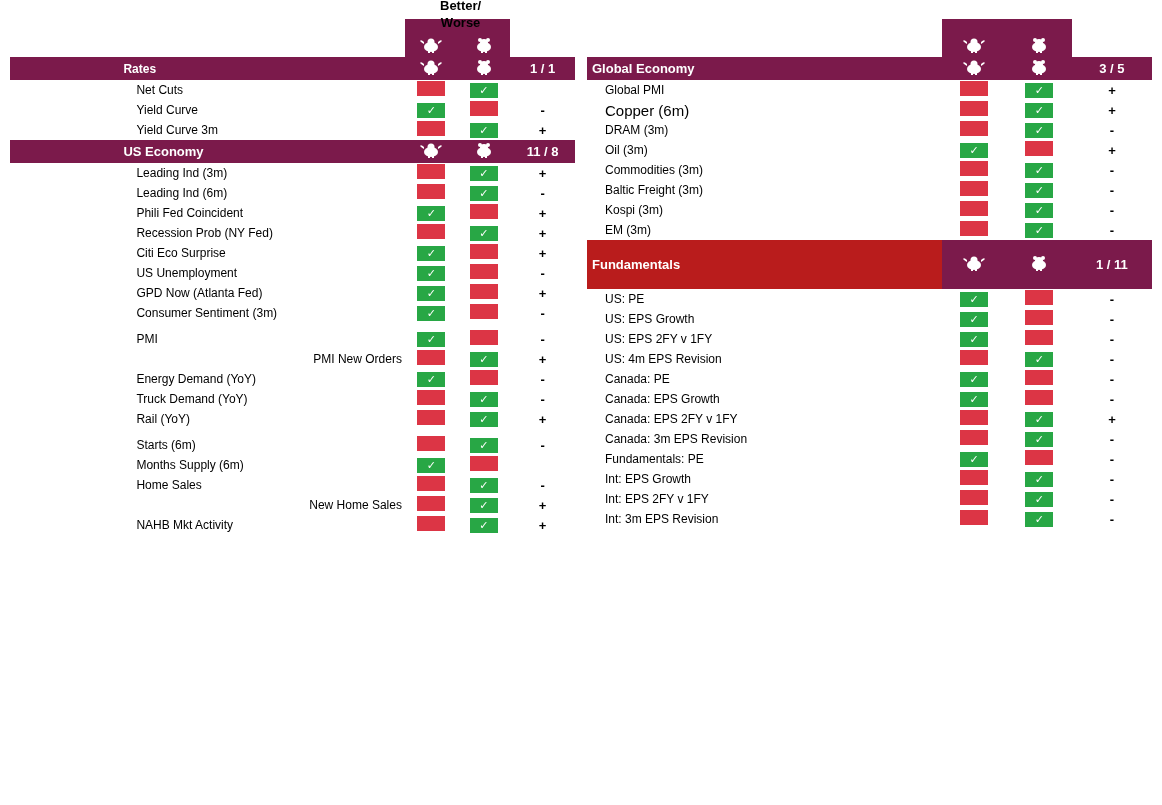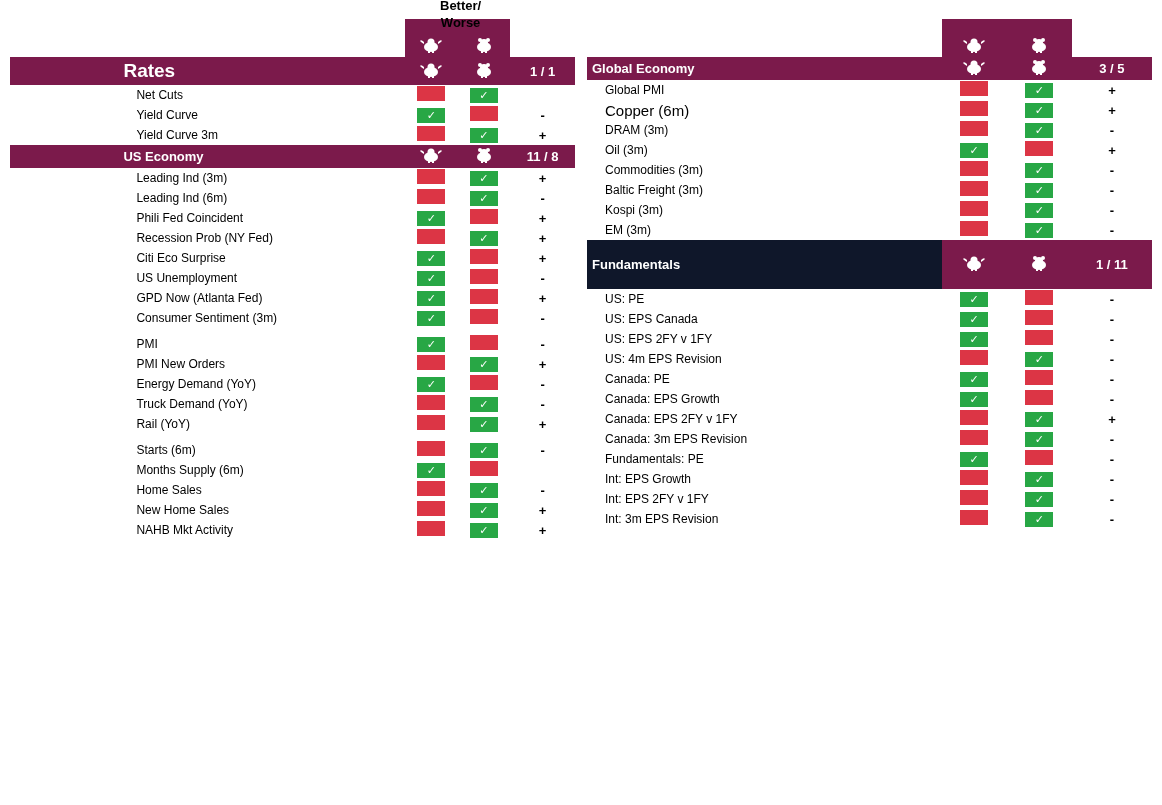--- a/index.html
+++ b/index.html
@@ -123,21 +123,21 @@
               <rect x="13" y="13" width="2" height="3" fill="white"></rect>
             </svg>
           </td>
           <td style="width:26px; text-align:center; font-weight:bold; font-size:11px; vertical-align:bottom;">
           </td>
         </tr>
       </thead>
       <tbody id="left-body">
       <tr class="sect-hdr">
             <td style="background: rgb(123, 26, 75); color: white; font-weight: bold; font-size: 13px; padding: 3px 5px; width: 70px;"></td>
-            <td style="background: rgb(123, 26, 75); color: white; font-weight: bold; font-size: 19px; padding: 3px 5px;">Rates</td>
+            <td style="background: rgb(123, 26, 75); color: white; font-weight: bold; font-size: 12px; padding: 3px 5px;">Rates</td>
             <td style="background: rgb(123, 26, 75); text-align: center; width: 34px; padding: 2px;"><svg width="24" height="16" viewBox="0 0 24 16">
     <ellipse cx="12" cy="10" rx="7" ry="5" fill="white"></ellipse>
     <circle cx="12" cy="5" r="3.5" fill="white"></circle>
     <path d="M5 5 Q2 2 1 4 Q3 6 5 7" fill="white"></path>
     <path d="M19 5 Q22 2 23 4 Q21 6 19 7" fill="white"></path>
     <rect x="9" y="13" width="2" height="3" fill="white"></rect>
     <rect x="13" y="13" width="2" height="3" fill="white"></rect>
   </svg></td>
             <td style="background: rgb(123, 26, 75); text-align: center; width: 34px; padding: 2px;"><svg width="24" height="16" viewBox="0 0 24 16">
     <ellipse cx="12" cy="10" rx="7" ry="5" fill="white"></ellipse>
@@ -256,21 +256,21 @@
           </tr>
           <tr>
             <td style="width: 70px;"></td>
             <td style="padding: 1px 3px 1px 18px; font-size: 12px; width: 185px;">PMI</td>
             <td style="width: 34px; text-align: center; padding: 1px;"><span class="ind-green">✓</span></td>
             <td style="width: 34px; text-align: center; padding: 1px;"><span class="ind-red"></span></td>
             <td style="width: 24px; text-align: center; font-weight: bold; font-size: 13px;">-</td>
           </tr>
           <tr>
             <td style="width: 70px;"></td>
-            <td style="padding: 1px 3px 1px 18px; font-size: 12px; width: 185px;">PMI New Orders</td>
+            <td style="padding: 1px 3px 1px 18px; font-size: 12px; width: 185px; text-align: right;">PMI New Orders</td>
             <td style="width: 34px; text-align: center; padding: 1px;"><span class="ind-red"></span></td>
             <td style="width: 34px; text-align: center; padding: 1px;"><span class="ind-green">✓</span></td>
             <td style="width: 24px; text-align: center; font-weight: bold; font-size: 13px;">+</td>
           </tr>
           <tr>
             <td style="width: 70px;"></td>
             <td style="padding: 1px 3px 1px 18px; font-size: 12px; width: 185px;">Energy Demand (YoY)</td>
             <td style="width: 34px; text-align: center; padding: 1px;"><span class="ind-green">✓</span></td>
             <td style="width: 34px; text-align: center; padding: 1px;"><span class="ind-red"></span></td>
             <td style="width: 24px; text-align: center; font-weight: bold; font-size: 13px;">-</td>
@@ -312,21 +312,21 @@
           </tr>
           <tr>
             <td style="width: 70px;"></td>
             <td style="padding: 1px 3px 1px 18px; font-size: 12px; width: 185px;">Home Sales</td>
             <td style="width: 34px; text-align: center; padding: 1px;"><span class="ind-red"></span></td>
             <td style="width: 34px; text-align: center; padding: 1px;"><span class="ind-green">✓</span></td>
             <td style="width: 24px; text-align: center; font-weight: bold; font-size: 13px;">-</td>
           </tr>
           <tr>
             <td style="width: 70px;"></td>
-            <td style="padding: 1px 3px 1px 18px; font-size: 12px; width: 185px;">New Home Sales</td>
+            <td style="padding: 1px 3px 1px 18px; font-size: 12px; width: 185px; text-align: right;">New Home Sales</td>
             <td style="width: 34px; text-align: center; padding: 1px;"><span class="ind-red"></span></td>
             <td style="width: 34px; text-align: center; padding: 1px;"><span class="ind-green">✓</span></td>
             <td style="width: 24px; text-align: center; font-weight: bold; font-size: 13px;">+</td>
           </tr>
           <tr>
             <td style="width: 70px;"></td>
             <td style="padding: 1px 3px 1px 18px; font-size: 12px; width: 185px;">NAHB Mkt Activity</td>
             <td style="width: 34px; text-align: center; padding: 1px;"><span class="ind-red"></span></td>
             <td style="width: 34px; text-align: center; padding: 1px;"><span class="ind-green">✓</span></td>
             <td style="width: 24px; text-align: center; font-weight: bold; font-size: 13px;">+</td>
@@ -427,21 +427,21 @@
             <td style="width: 34px; text-align: center; padding: 1px;"><span class="ind-green">✓</span></td>
             <td style="width: 24px; text-align: center; font-weight: bold; font-size: 13px;">-</td>
           </tr>
           <tr>
             <td style="padding: 1px 3px 1px 18px; font-size: 12px; width: 185px;">EM (3m)</td>
             <td style="width: 34px; text-align: center; padding: 1px;"><span class="ind-red"></span></td>
             <td style="width: 34px; text-align: center; padding: 1px;"><span class="ind-green">✓</span></td>
             <td style="width: 24px; text-align: center; font-weight: bold; font-size: 13px;">-</td>
           </tr>
           <tr class="sect-hdr">
-            <td style="background: #0f172a; color: white; font-weight: bold; font-size: 13px; padding: 17px 5px;">Fundamentals</td>
+            <td style="background: #b91c1c; color: white; font-weight: bold; font-size: 13px; padding: 17px 5px;">Fundamentals</td>
             <td style="background: rgb(123, 26, 75); text-align: center; width: 34px; padding: 2px;"><svg width="24" height="16" viewBox="0 0 24 16">
     <ellipse cx="12" cy="10" rx="7" ry="5" fill="white"></ellipse>
     <circle cx="12" cy="5" r="3.5" fill="white"></circle>
     <path d="M5 5 Q2 2 1 4 Q3 6 5 7" fill="white"></path>
     <path d="M19 5 Q22 2 23 4 Q21 6 19 7" fill="white"></path>
     <rect x="9" y="13" width="2" height="3" fill="white"></rect>
     <rect x="13" y="13" width="2" height="3" fill="white"></rect>
   </svg></td>
             <td style="background: rgb(123, 26, 75); text-align: center; width: 34px; padding: 2px;"><svg width="24" height="16" viewBox="0 0 24 16">
     <ellipse cx="12" cy="10" rx="7" ry="5" fill="white"></ellipse>
@@ -453,21 +453,21 @@
   </svg></td>
             <td style="background: rgb(123, 26, 75); color: white; font-weight: bold; text-align: center; font-size: 13px; padding: 2px 5px; white-space: nowrap;">1 / 11</td>
           </tr>
           <tr>
             <td style="padding: 1px 3px 1px 18px; font-size: 12px; width: 185px;">US: PE</td>
             <td style="width: 34px; text-align: center; padding: 1px;"><span class="ind-green">✓</span></td>
             <td style="width: 34px; text-align: center; padding: 1px;"><span class="ind-red"></span></td>
             <td style="width: 24px; text-align: center; font-weight: bold; font-size: 13px;">-</td>
           </tr>
           <tr>
-            <td style="padding: 1px 3px 1px 18px; font-size: 12px; width: 185px;">US: EPS Canada</td>
+            <td style="padding: 1px 3px 1px 18px; font-size: 12px; width: 185px;">US: EPS Growth</td>
             <td style="width: 34px; text-align: center; padding: 1px;"><span class="ind-green">✓</span></td>
             <td style="width: 34px; text-align: center; padding: 1px;"><span class="ind-red"></span></td>
             <td style="width: 24px; text-align: center; font-weight: bold; font-size: 13px;">-</td>
           </tr>
           <tr>
             <td style="padding: 1px 3px 1px 18px; font-size: 12px; width: 185px;">US: EPS 2FY v 1FY</td>
             <td style="width: 34px; text-align: center; padding: 1px;"><span class="ind-green">✓</span></td>
             <td style="width: 34px; text-align: center; padding: 1px;"><span class="ind-red"></span></td>
             <td style="width: 24px; text-align: center; font-weight: bold; font-size: 13px;">-</td>
           </tr>

